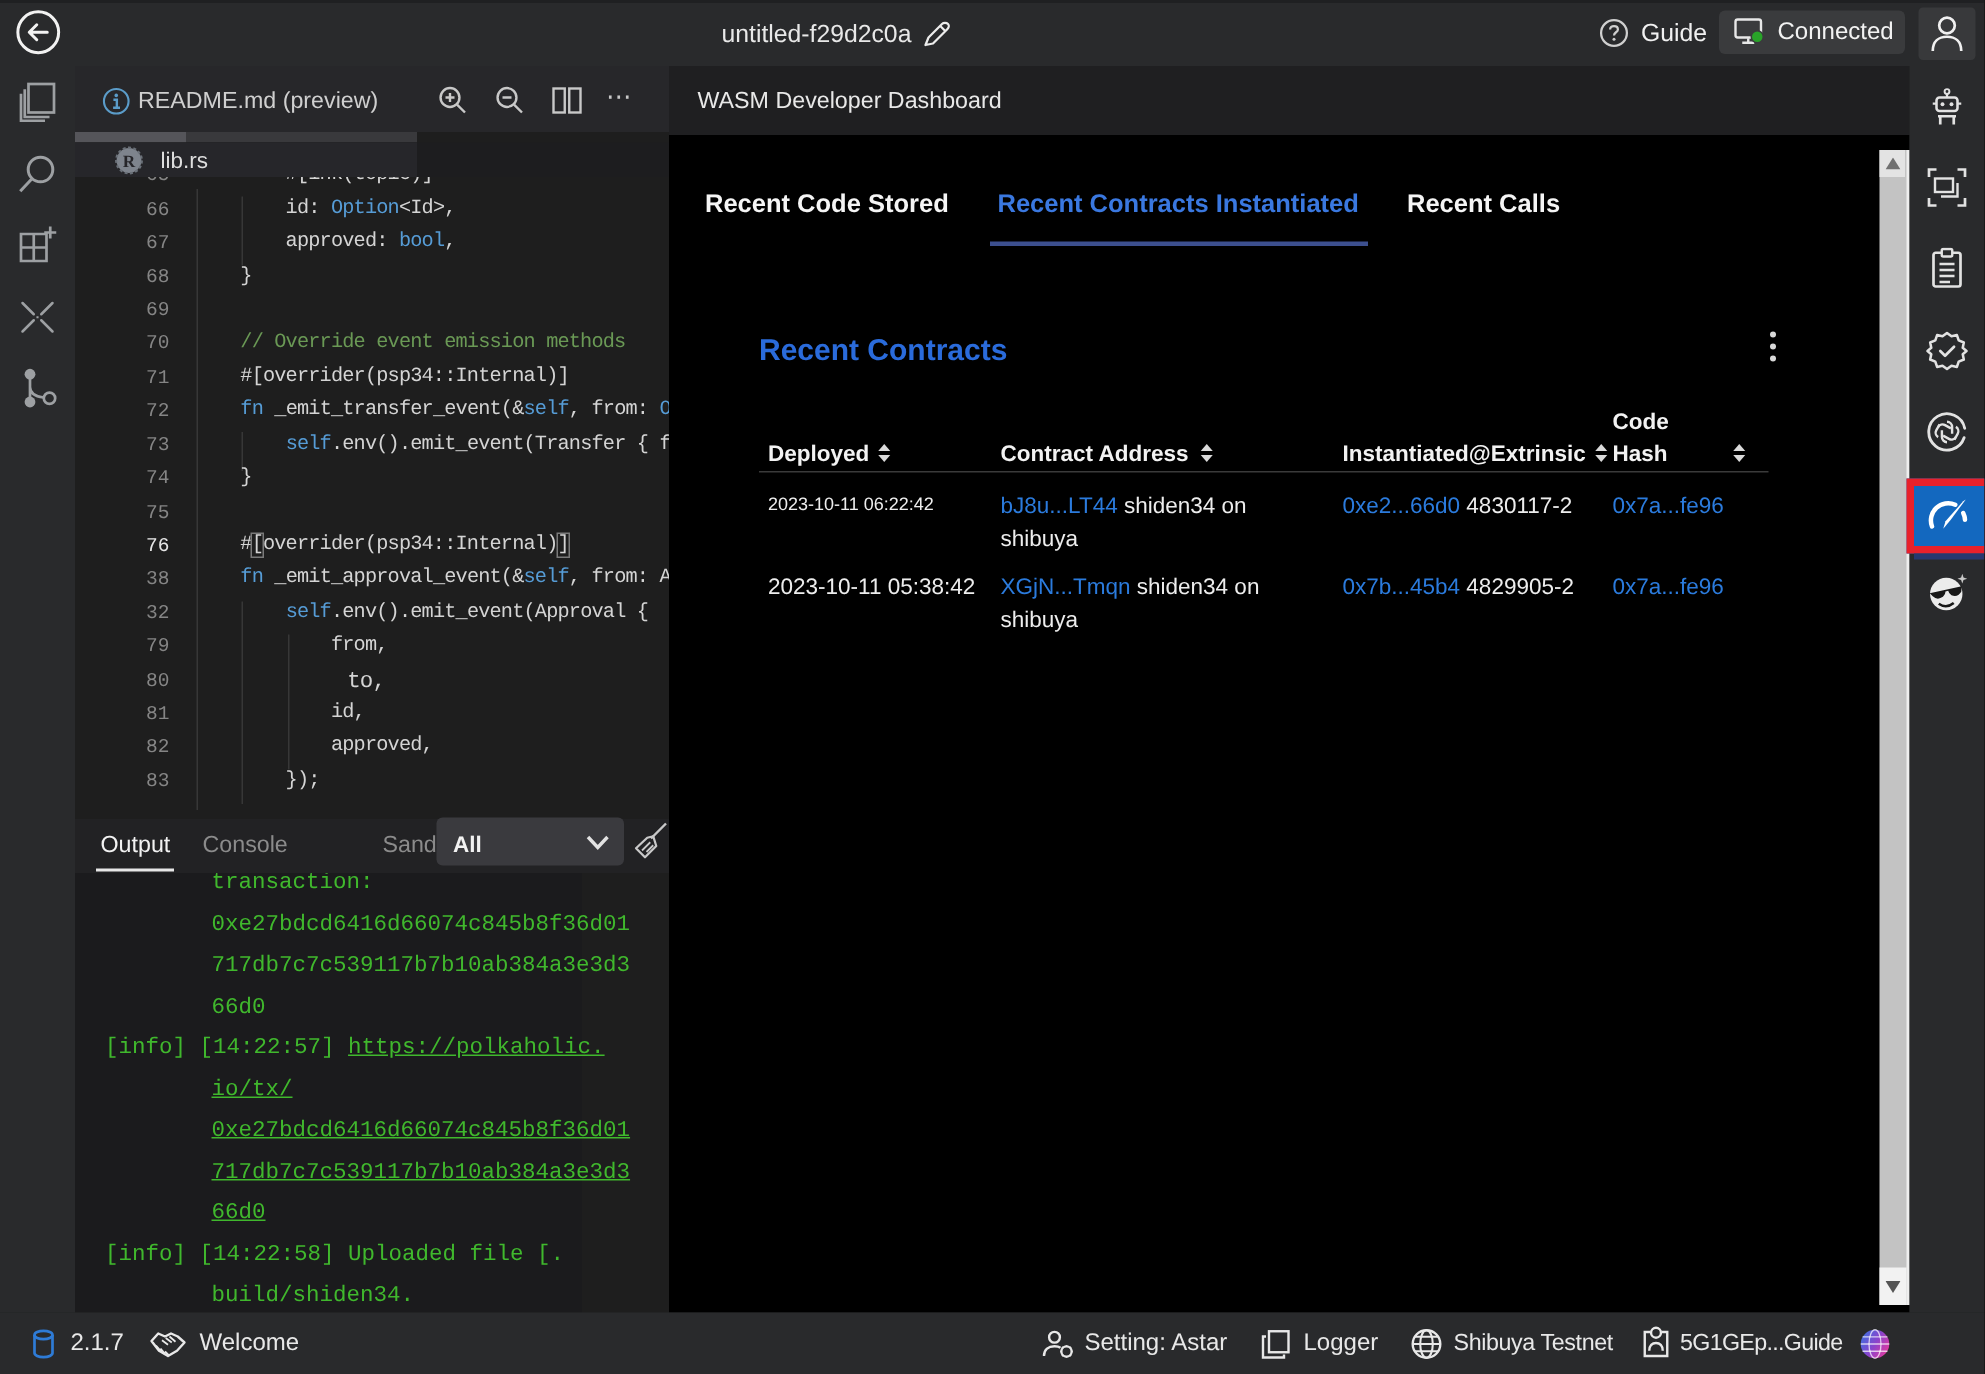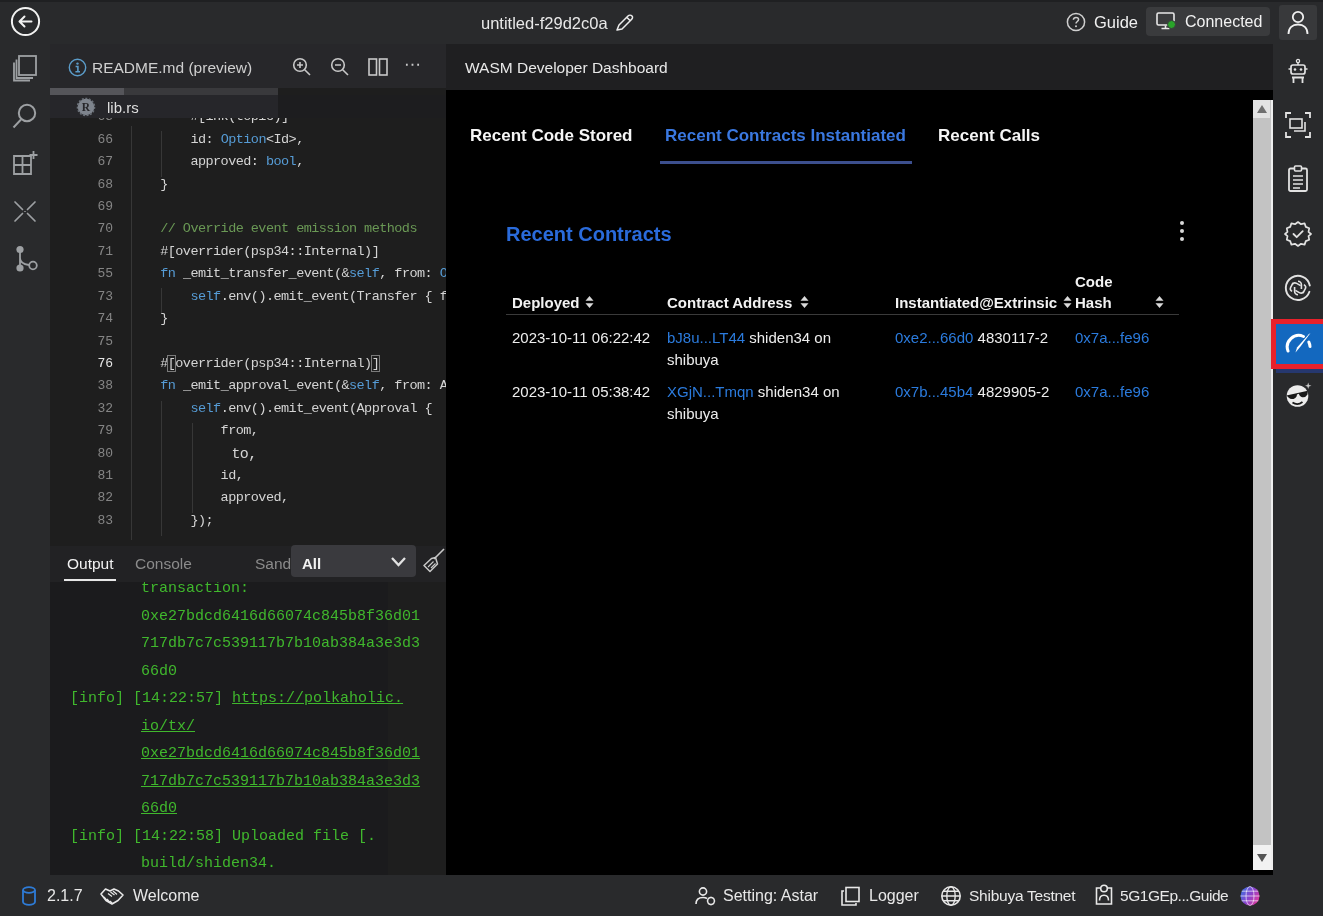--- a/index.html
+++ b/index.html
@@ -133,21 +133,21 @@
     <div class="t mono cl" style="left:80px;top:15px;font-size:13.5px;letter-spacing:-0.55px;">        id: <span class="kw">Option</span>&lt;Id&gt;,</div>
     <div class="t mono ln" style="right:333px;top:37px;font-size:13px;">67</div>
     <div class="t mono cl" style="left:80px;top:37px;font-size:13.5px;letter-spacing:-0.55px;">        approved: <span class="kw">bool</span>,</div>
     <div class="t mono ln" style="right:333px;top:60px;font-size:13px;">68</div>
     <div class="t mono cl" style="left:80px;top:60px;font-size:13.5px;letter-spacing:-0.55px;">    }</div>
     <div class="t mono ln" style="right:333px;top:82px;font-size:13px;margin-left:48px;">69</div>
     <div class="t mono ln" style="right:333px;top:104px;font-size:13px;">70</div>
     <div class="t mono com" style="left:80px;top:104px;font-size:13.5px;letter-spacing:-0.55px;">    // Override event emission methods</div>
     <div class="t mono ln" style="right:333px;top:127px;font-size:13px;">71</div>
     <div class="t mono cl" style="left:80px;top:127px;font-size:13.5px;letter-spacing:-0.55px;">    #[overrider(psp34::Internal)]</div>
-    <div class="t mono ln" style="right:333px;top:149px;font-size:13px;">55</div>
+    <div class="t mono ln" style="right:333px;top:149px;font-size:13px;">72</div>
     <div class="t mono cl" style="left:80px;top:149px;font-size:13.5px;letter-spacing:-0.55px;">    <span class="kw">fn</span> _emit_transfer_event(&amp;<span class="kw">self</span>, from: <span class="kw">Option</span>&lt;AccountId&gt;</div>
     <div class="t mono ln" style="right:333px;top:172px;font-size:13px;">73</div>
     <div class="t mono cl" style="left:80px;top:172px;font-size:13.5px;letter-spacing:-0.55px;">        <span class="kw">self</span>.env().emit_event(Transfer { from, to, id });</div>
     <div class="t mono ln" style="right:333px;top:194px;font-size:13px;">74</div>
     <div class="t mono cl" style="left:80px;top:194px;font-size:13.5px;letter-spacing:-0.55px;">    }</div>
     <div class="t mono ln" style="right:333px;top:217px;font-size:13px;">75</div>
     <div class="t mono ln" style="right:333px;top:239px;font-size:13px;color:#e5e5e5;">76</div>
     <div class="t mono cl" style="left:80px;top:239px;font-size:13.5px;letter-spacing:-0.55px;">    #[overrider(psp34::Internal)]</div>
     <div class="abs" style="left:117px;top:237px;width:9px;height:17px;border:1px solid #7a7a7a;"></div>
     <div class="abs" style="left:321px;top:237px;width:9px;height:17px;border:1px solid #7a7a7a;"></div>
@@ -235,21 +235,21 @@
         <path d="M4.5 12 L0.5 7.3 H8.5 Z" fill="#dadada"></path>
       </svg>
     <div class="t" style="left:629px;top:184px;font-size:15px;font-weight:bold;color:#f2f2f2;">Code</div>
     <div class="t" style="left:629px;top:205px;font-size:15px;font-weight:bold;color:#f2f2f2;">Hash</div>
     <svg class="abs" style="left:709px;top:206px;" width="9" height="12" viewBox="0 0 9 12">
         <path d="M4.5 0 L8.5 4.7 H0.5 Z" fill="#dadada"></path>
         <path d="M4.5 12 L0.5 7.3 H8.5 Z" fill="#dadada"></path>
       </svg>
     <div class="abs" style="left:60px;top:224px;width:673px;height:1px;background:#3a3a3a;"></div>
 
-    <div class="t" style="left:66px;top:240px;font-size:15px;color:#ededed;">2023-10-11 06:22:42</div>
+    <div class="t" style="left:66px;top:240px;font-size:12px;color:#ededed;">2023-10-11 06:22:42</div>
     <div class="t" style="left:221px;top:240px;font-size:15px;color:#ededed;"><span style="color:#2b7bdd;">bJ8u...LT44</span> shiden34 on</div>
     <div class="t" style="left:221px;top:262px;font-size:15px;color:#ededed;">shibuya</div>
     <div class="t" style="left:449px;top:240px;font-size:15px;color:#ededed;"><span style="color:#2b7bdd;">0xe2...66d0</span> 4830117-2</div>
     <div class="t" style="left:629px;top:240px;font-size:15px;color:#2b7bdd;">0x7a...fe96</div>
 
     <div class="t" style="left:66px;top:294px;font-size:15px;color:#ededed;text-align:center;">2023-10-11 05:38:42</div>
     <div class="t" style="left:221px;top:294px;font-size:15px;color:#ededed;"><span style="color:#2b7bdd;">XGjN...Tmqn</span> shiden34 on</div>
     <div class="t" style="left:221px;top:316px;font-size:15px;color:#ededed;">shibuya</div>
     <div class="t" style="left:449px;top:294px;font-size:15px;color:#ededed;"><span style="color:#2b7bdd;">0x7b...45b4</span> 4829905-2</div>
     <div class="t" style="left:629px;top:294px;font-size:15px;color:#2b7bdd;">0x7a...fe96</div>

